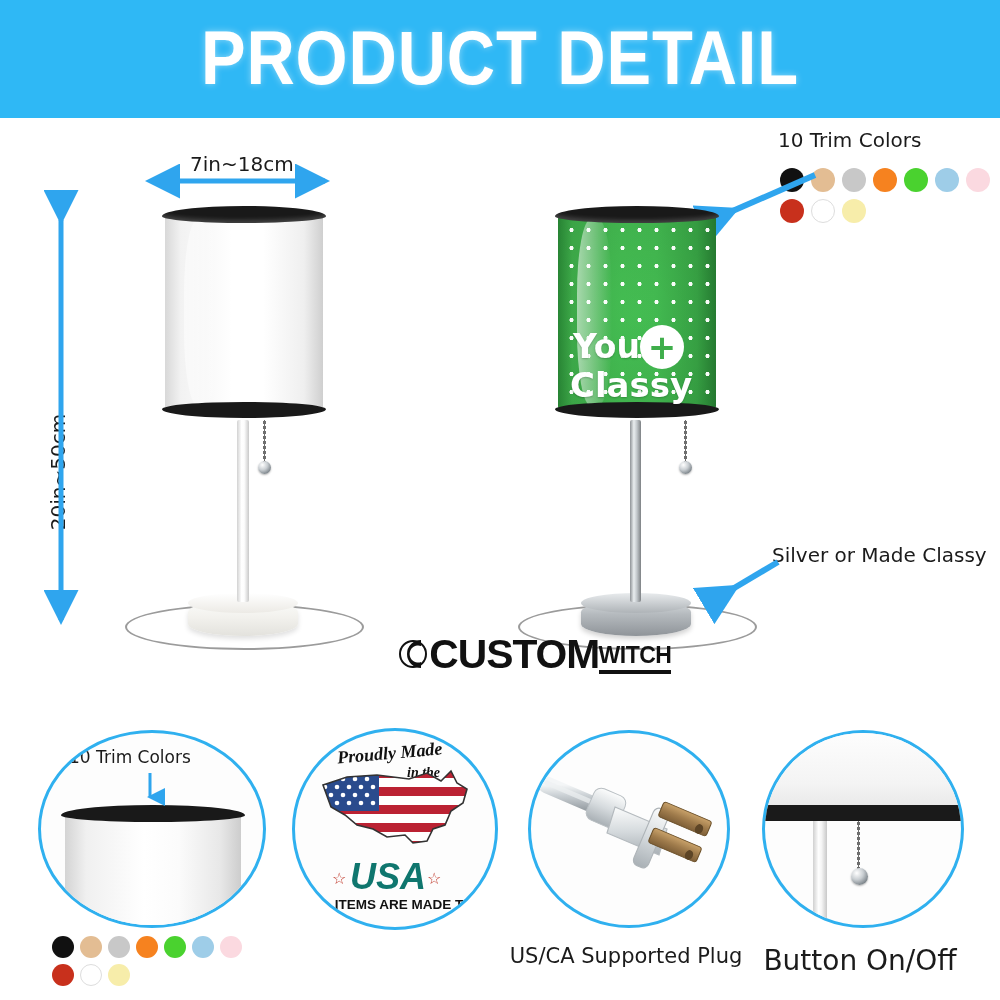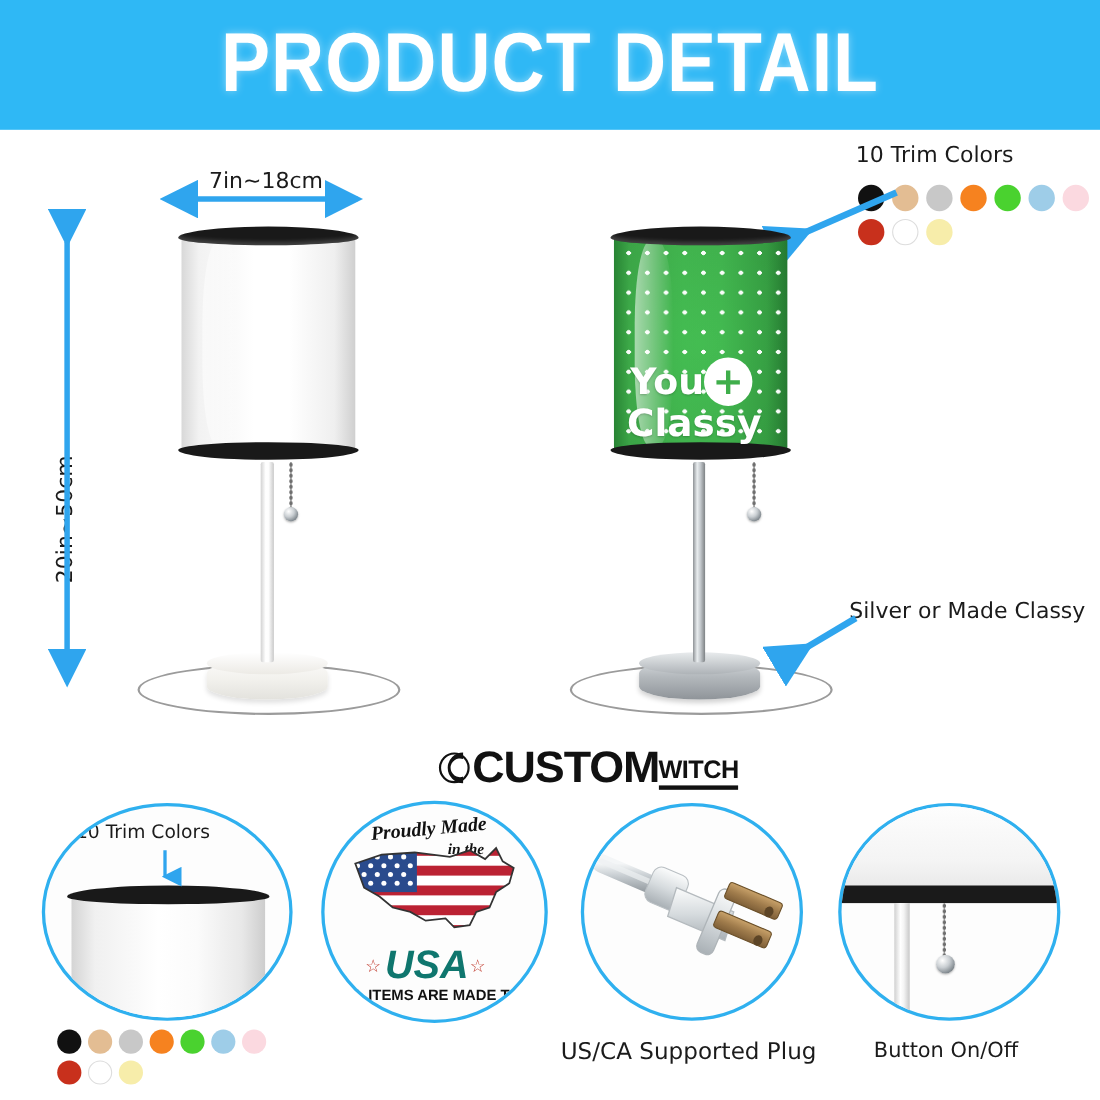--- a/index.html
+++ b/index.html
@@ -274,21 +274,21 @@
 
     <div class="chain" style="left:684px;top:420px;height:45px;"></div>
     <div class="chain-ball" style="left:679px;top:461px;"></div>
   </div>
 
   <div class="lbl" style="left:772px;top:543px;font-size:20px;">Silver or Made Classy</div>
   <svg class="arrow-svg" style="left:700px;top:552px;width:90px;height:60px;">
     <line x1="78" y1="10" x2="14" y2="48" stroke="#2fa5ee" stroke-width="6" marker-end="url(#ahL1)"></line>
   </svg>
 
-  <div class="logo" style="left:395px;top:678px;justify-content:flex-end;">
+  <div class="logo" style="left:395px;top:634px;justify-content:flex-end;">
     <svg class="logo-c" viewBox="0 0 40 40">
       <path d="M26 6 A14 14 0 1 0 26 34 L26 28 A8.5 8.5 0 1 1 26 12 Z" fill="#111"></path>
       <circle cx="18" cy="20" r="13" fill="none" stroke="#111" stroke-width="2"></circle>
     </svg>
     <div class="logo-main">CUSTOM</div>
     <div class="logo-sub">WITCH</div>
   </div>
 
   <div class="circle-panel" style="left:38px;top:730px;width:222px;height:192px;">
 
@@ -414,15 +414,15 @@
 
   <div class="circle-panel" style="left:762px;top:730px;width:196px;height:192px;">
     <div style="position:absolute;left:-10px;top:-10px;width:220px;height:86px;
                 background:linear-gradient(180deg,#ffffff 0%,#f4f4f4 70%,#e8e8e8 100%);"></div>
     <div style="position:absolute;left:-10px;top:72px;width:220px;height:16px;background:#1a1a1a;"></div>
     <div style="position:absolute;left:48px;top:88px;width:14px;height:110px;
                 background:linear-gradient(90deg,#d0d0d0,#ffffff 40%,#f4f4f4 62%,#c8c8c8);"></div>
     <div class="chain" style="left:92px;top:88px;height:52px;"></div>
     <div class="chain-ball" style="left:86px;top:135px;width:17px;height:17px;"></div>
   </div>
-  <div class="panel-caption" style="left:752px;top:944px;width:216px;font-size:19px;">Button On/Off</div>
+  <div class="panel-caption" style="left:752px;top:944px;width:216px;font-size:28px;">Button On/Off</div>
 
 </div>
 
 </body></html>

